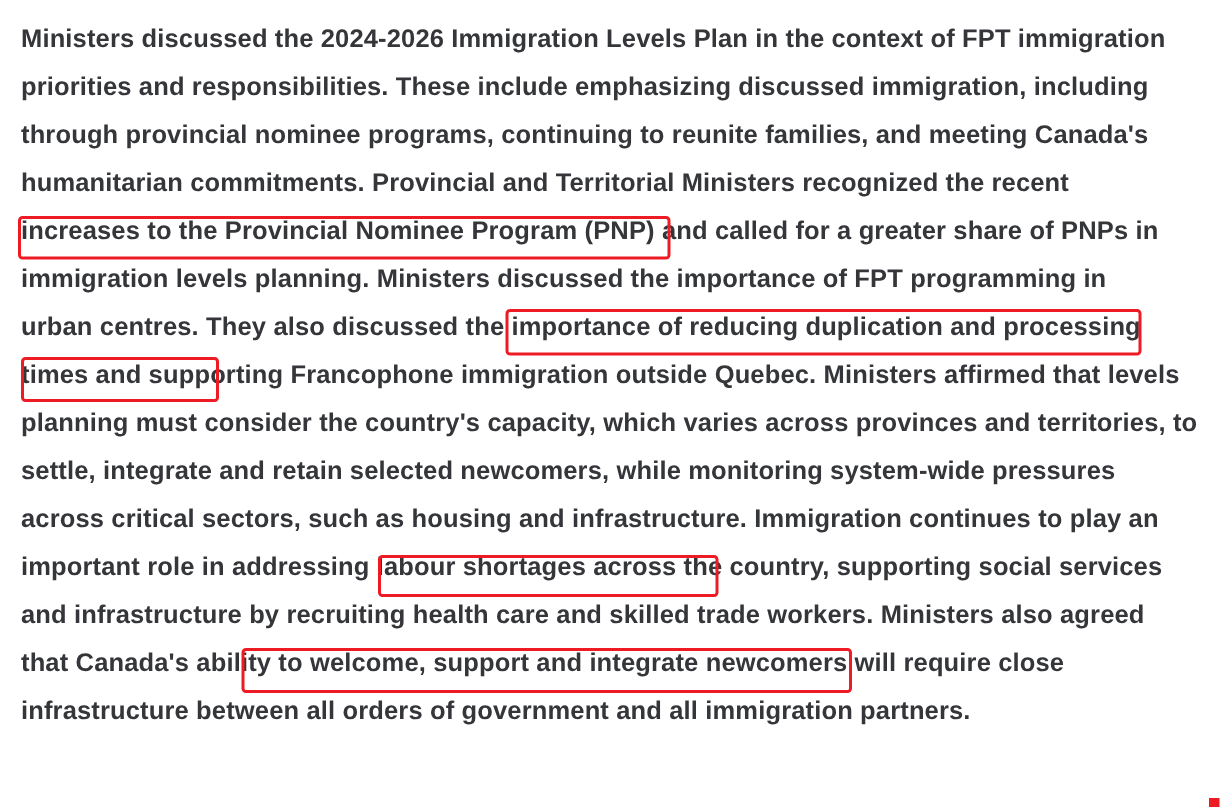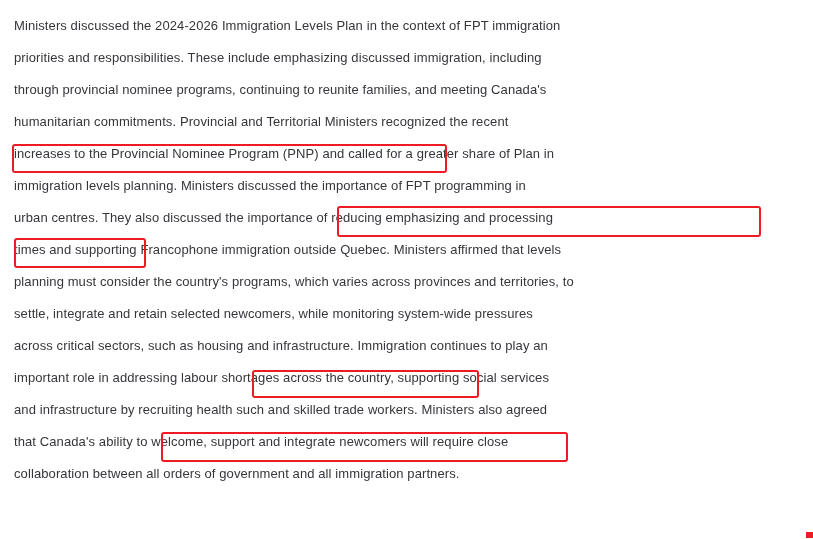--- a/index.html
+++ b/index.html
@@ -17,23 +17,24 @@
   .paragraph {
     position: absolute;
     top: 10px;
     left: 14px;
     width: 786px;
   }
   .text-line {
     white-space: nowrap;
     height: 32px;
     line-height: 32px;
-    font-size: 13px;
+    font-size: 17px;
     color: var(--text-color, #35363a);
     letter-spacing: 0.1px;
+    font-weight: bold;
   }
   .annotation-box {
     position: absolute;
     border: 2px solid var(--annotation-color, #ed1c24);
     border-radius: 3px;
     box-sizing: border-box;
     pointer-events: none;
   }
   .annotation-mark {
     position: absolute;
@@ -42,31 +43,31 @@
   }
 </style>
 </head>
 <body style="background: rgb(255, 255, 255);">
 
 <div class="paragraph">
   <div class="text-line">Ministers discussed the 2024-2026 Immigration Levels Plan in the context of FPT immigration</div>
   <div class="text-line">priorities and responsibilities. These include emphasizing discussed immigration, including</div>
   <div class="text-line">through provincial nominee programs, continuing to reunite families, and meeting Canada's</div>
   <div class="text-line">humanitarian commitments. Provincial and Territorial Ministers recognized the recent</div>
-  <div class="text-line">increases to the Provincial Nominee Program (PNP) and called for a greater share of Plan in</div>
+  <div class="text-line">increases to the Provincial Nominee Program (PNP) and called for a greater share of PNPs in</div>
   <div class="text-line">immigration levels planning. Ministers discussed the importance of FPT programming in</div>
-  <div class="text-line">urban centres. They also discussed the importance of reducing emphasizing and processing</div>
+  <div class="text-line">urban centres. They also discussed the importance of reducing duplication and processing</div>
   <div class="text-line">times and supporting Francophone immigration outside Quebec. Ministers affirmed that levels</div>
-  <div class="text-line">planning must consider the country's programs, which varies across provinces and territories, to</div>
+  <div class="text-line">planning must consider the country's capacity, which varies across provinces and territories, to</div>
   <div class="text-line">settle, integrate and retain selected newcomers, while monitoring system-wide pressures</div>
   <div class="text-line">across critical sectors, such as housing and infrastructure. Immigration continues to play an</div>
   <div class="text-line">important role in addressing labour shortages across the country, supporting social services</div>
-  <div class="text-line">and infrastructure by recruiting health such and skilled trade workers. Ministers also agreed</div>
+  <div class="text-line">and infrastructure by recruiting health care and skilled trade workers. Ministers also agreed</div>
   <div class="text-line">that Canada's ability to welcome, support and integrate newcomers will require close</div>
-  <div class="text-line">collaboration between all orders of government and all immigration partners.</div>
+  <div class="text-line">infrastructure between all orders of government and all immigration partners.</div>
 </div>
 
 <div class="annotation-box" style="left:12px;  top:144px; width:435px; height:29px;" title="increases to the Provincial Nominee Program (PNP)"></div>
 
 <div class="annotation-box" style="left:337px; top:206px; width:424px; height:31px;" title="n attracting and retaining immigrants outside of large"></div>
 
 <div class="annotation-box" style="left:14px;  top:238px; width:132px; height:30px;" title="urban centres."></div>
 
 <div class="annotation-box" style="left:252px; top:370px; width:227px; height:28px;" title="as housing and infrastructure."></div>
 

